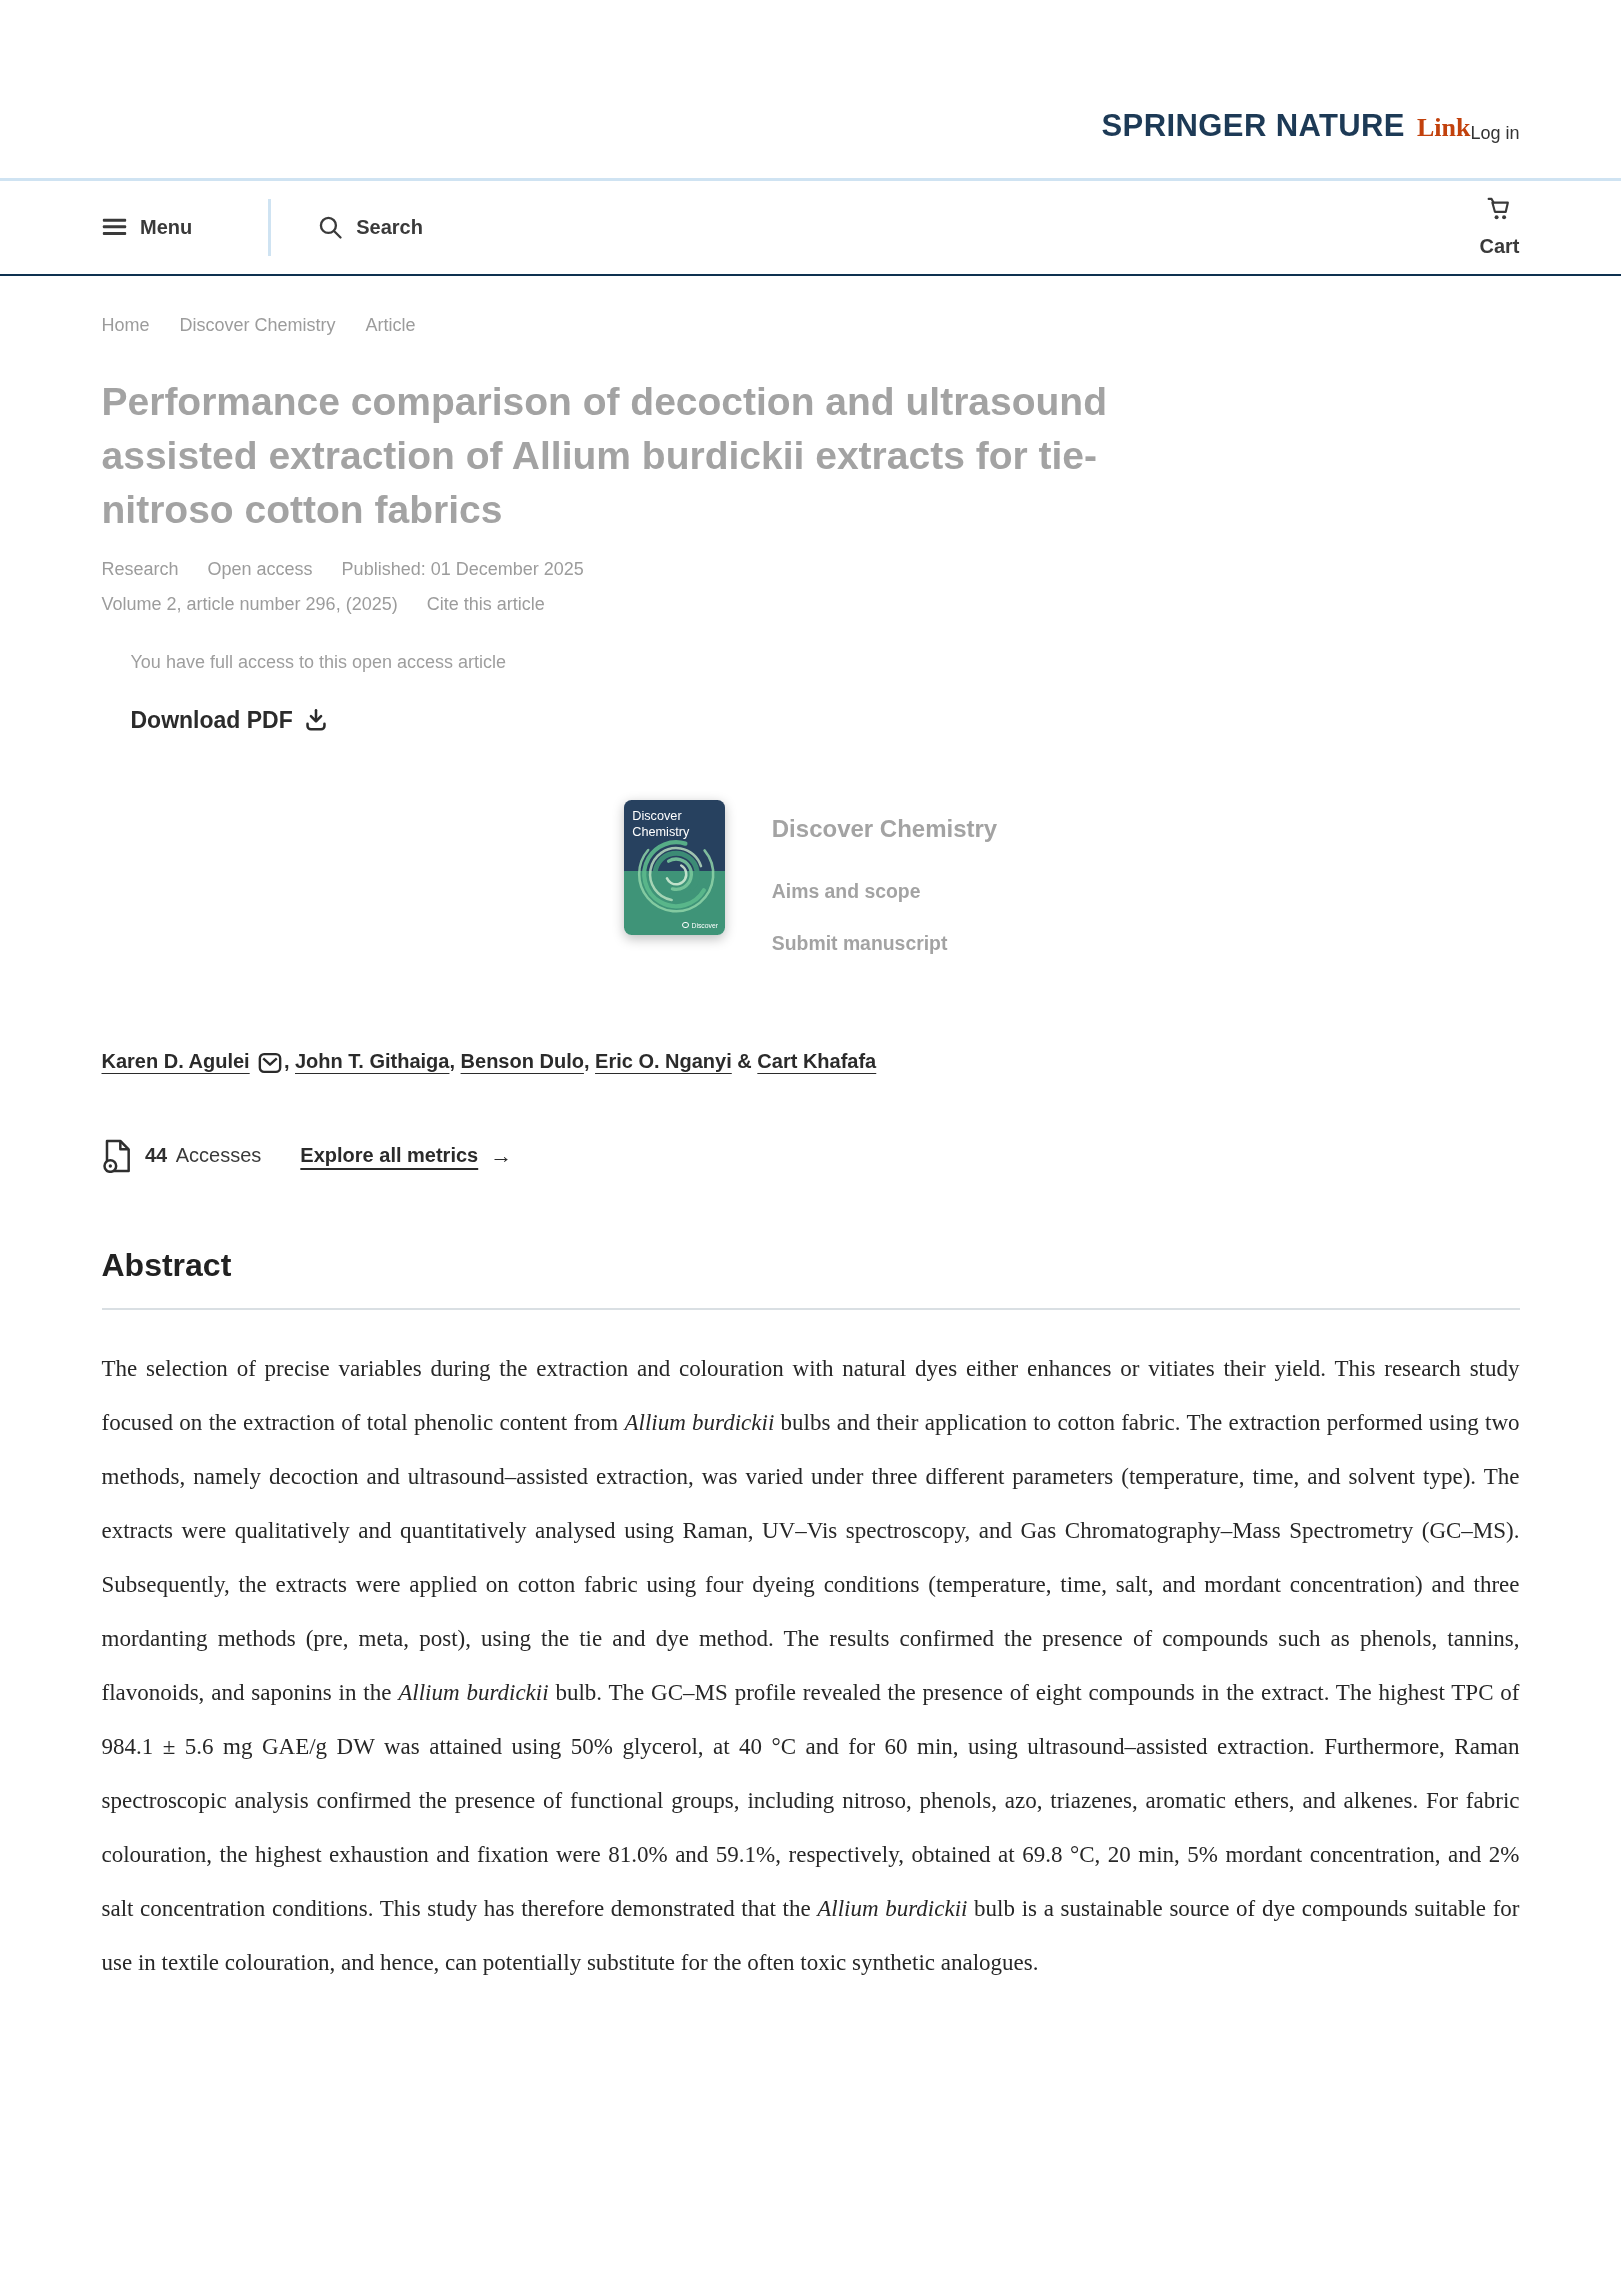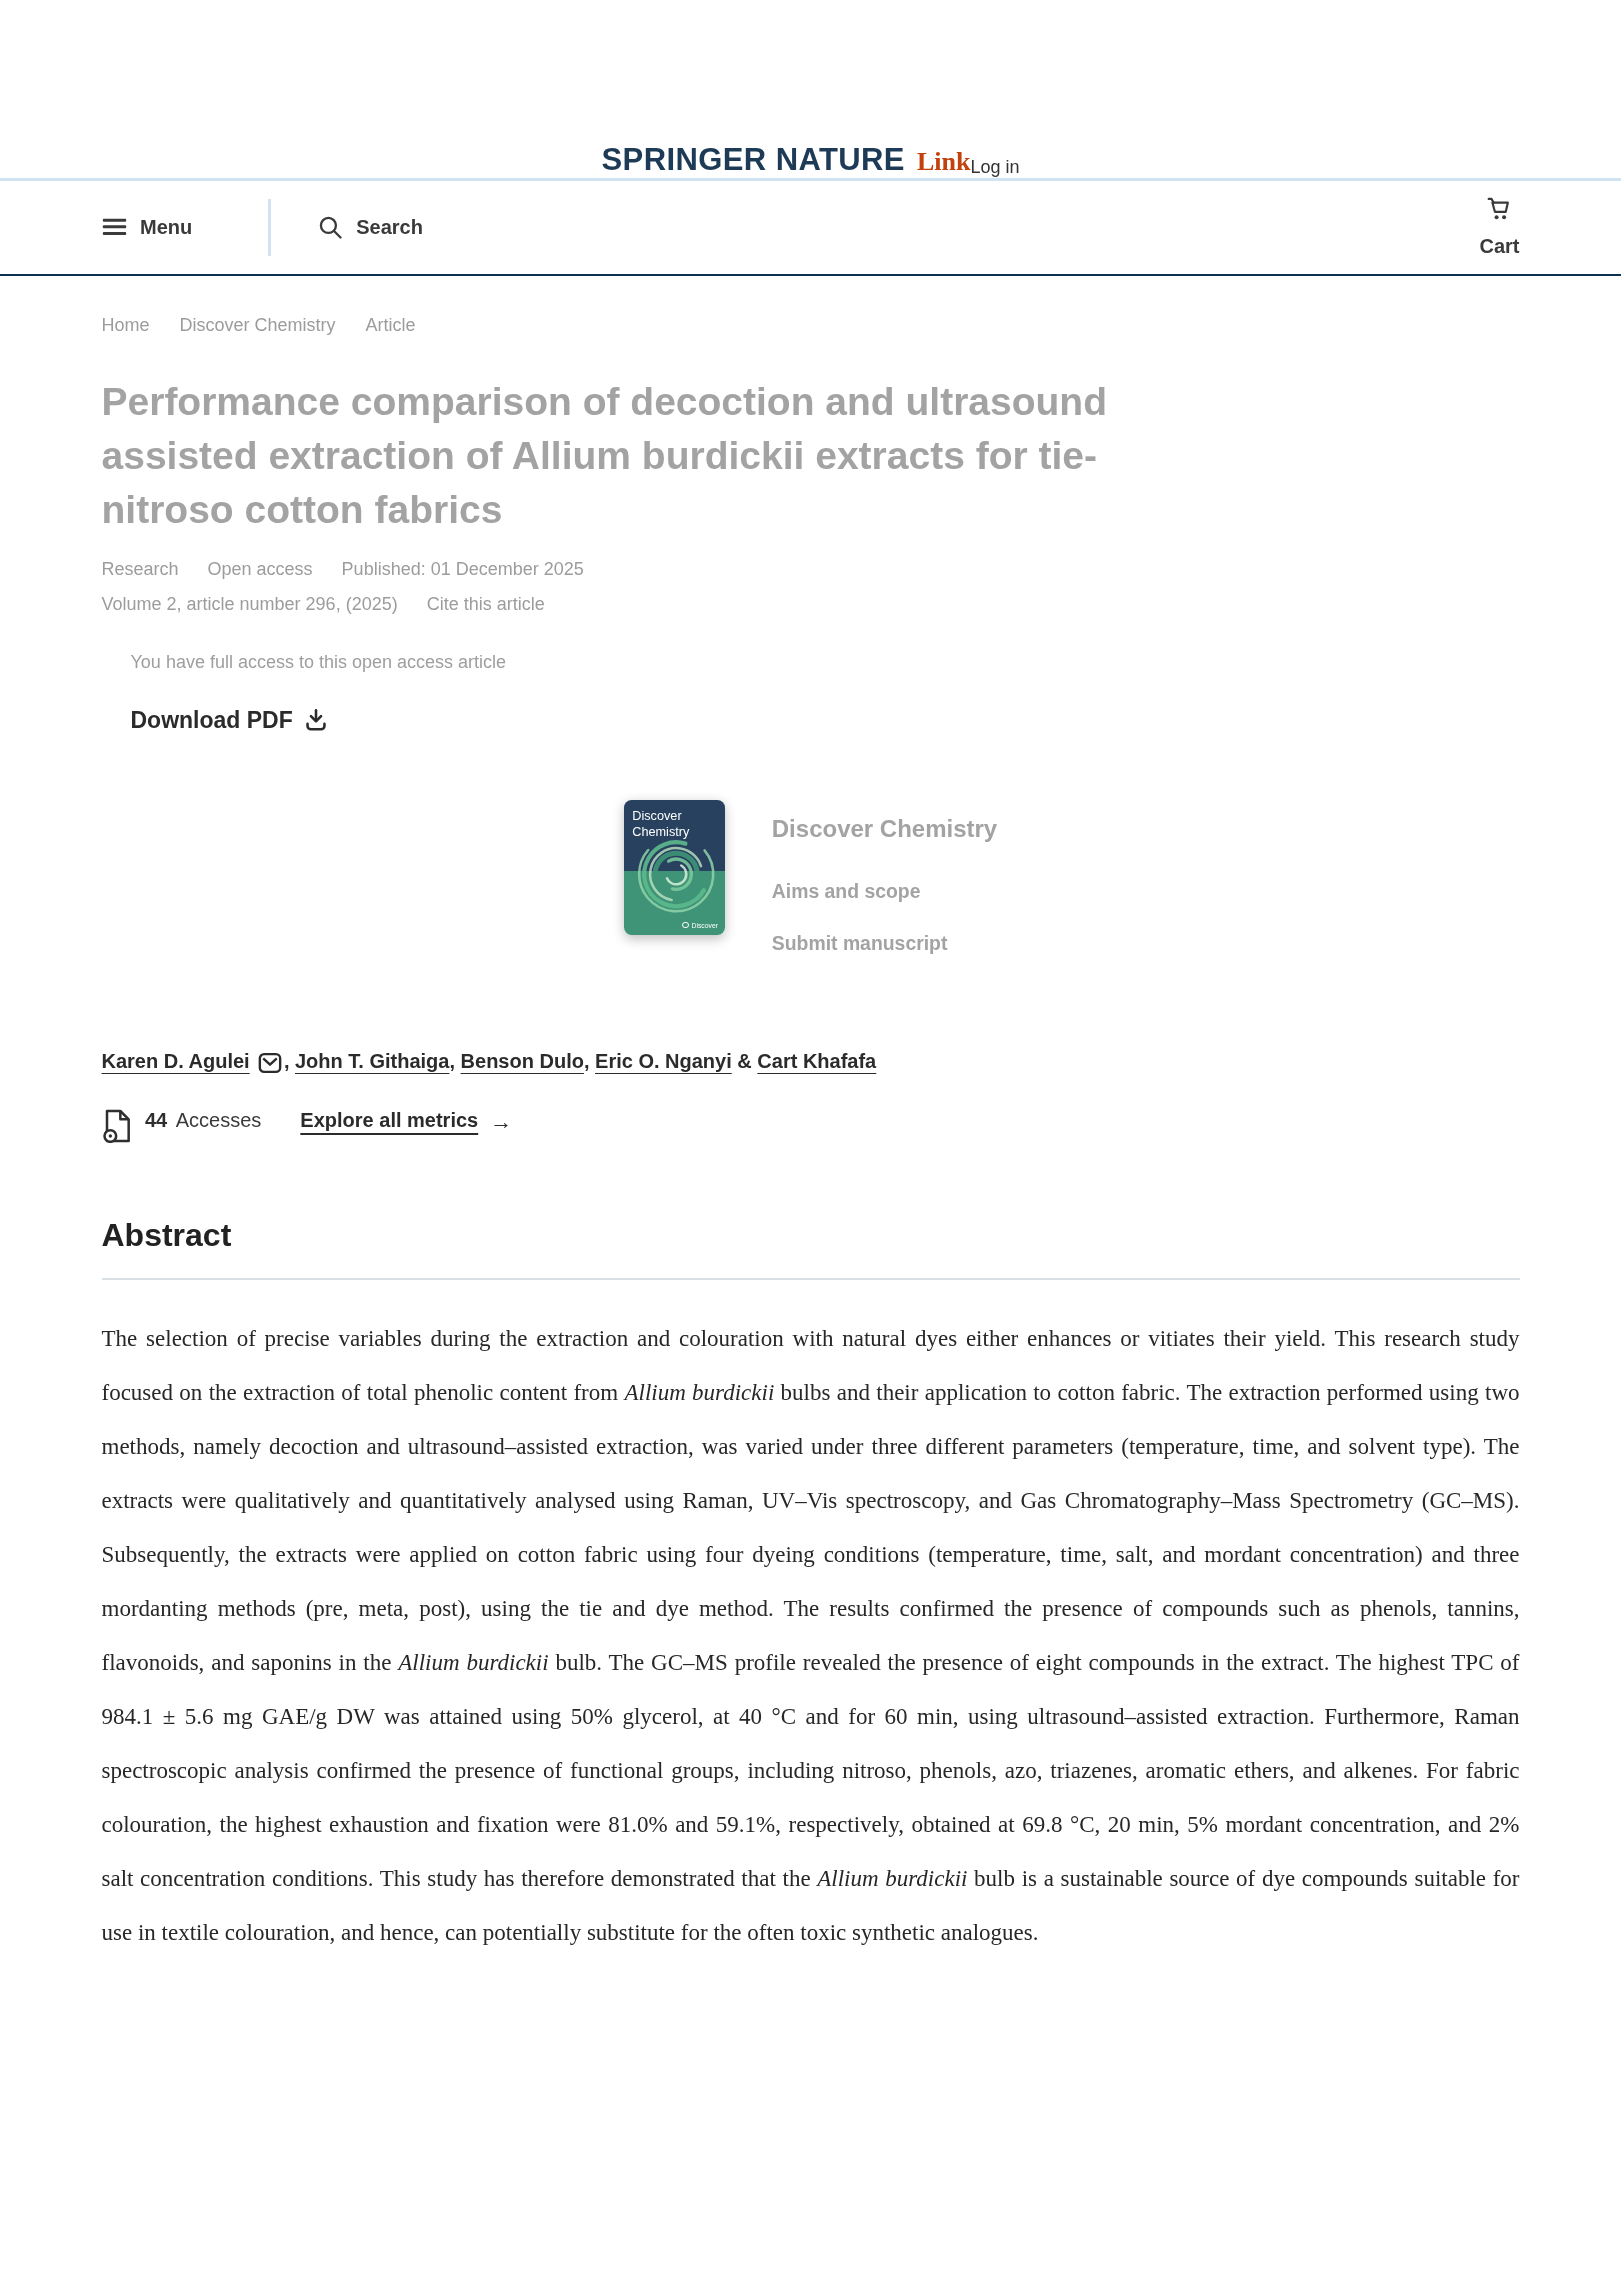--- a/index.html
+++ b/index.html
@@ -11,21 +11,22 @@
     color: #2b2b2b;
     position: relative;
   }
   .container { width: 1418px; margin: 0 auto; }
 
   
   .site-header-inner {
     height: 178px;
     display: flex;
     align-items: flex-end;
-    justify-content: center;
+    justify-content: flex-end;
+    padding-bottom: 34px;
   }
   .logo { display: flex; align-items: baseline; gap: 12px; cursor: pointer; }
   .logo-main {
     font-size: 31px;
     font-weight: 800;
     letter-spacing: 0.4px;
     color: #1d3a56;
     font-stretch: condensed;
   }
   .logo-link {
@@ -200,22 +201,23 @@
     text-decoration: underline;
     text-underline-offset: 5px;
     text-decoration-thickness: 1.3px;
     cursor: pointer;
   }
   .author-sep { white-space: pre; }
   .mail-icon { margin: 0 1.7px 0 8.5px; position: relative; top: 1.7px; }
 
   
   .metrics-row {
-    margin-top: 36px;
-    display: flex;
+    margin-top: 66px;
+    display: flex;
+    align-items: center;
     font-size: 20px;
     color: #2f2f2f;
   }
   .metrics-icon { margin-right: 13.5px; }
   .accesses-count { font-weight: 700; margin-right: 8.5px; }
   .accesses-label { font-weight: 400; color: #3a3a3a; }
   .explore-link {
     margin-left: 39px;
     font-weight: 600;
     color: #2b2b2b;

